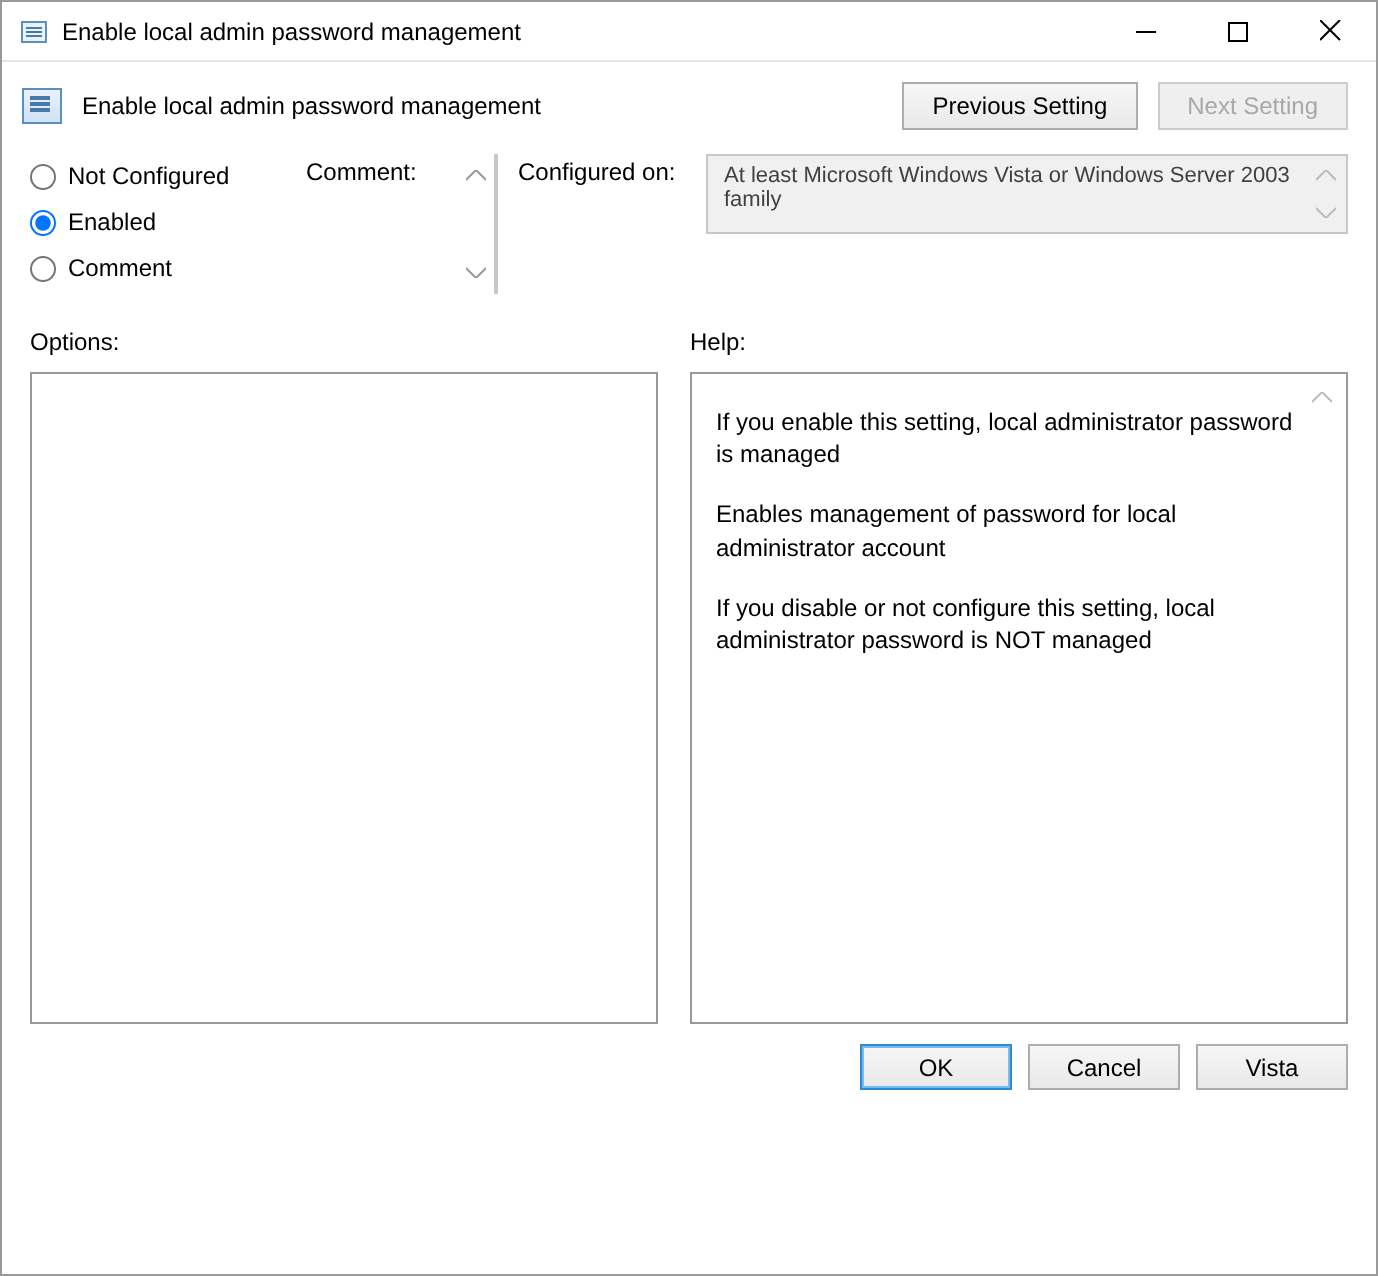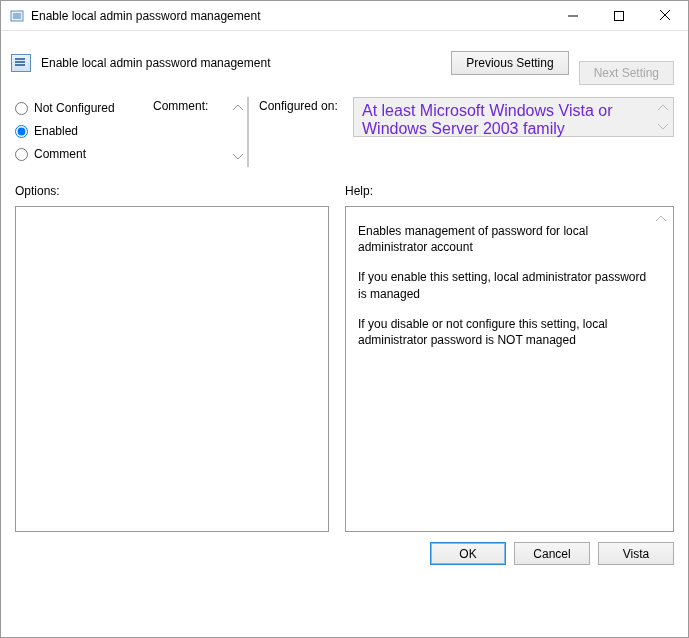--- a/index.html
+++ b/index.html
@@ -62,21 +62,20 @@
       border: 1px solid #adadad;
       background: linear-gradient(#f6f6f6,#e9e9e9);
       cursor: pointer;
       font-family: inherit;
     }
     .nav-btn[disabled] {
       color: #a8a8a8;
       background: #efefef;
       border-color: #cccccc;
       cursor: default;
-      margin-top: 20px;
     }
     .config-area {
       display: flex;
       padding: 2px 14px 0 14px;
       gap: 18px;
     }
     .radio-col { width: 120px; padding-top: 4px; }
     .radio-opt { display: flex; align-items: center; gap: 6px; margin-bottom: 9px; font-size: 12px; }
     .radio-opt input { width: 13px; height: 13px; }
     .fields-col { flex: 1; display: flex; flex-direction: row; gap: 10px; }
@@ -89,22 +88,22 @@
       background: #fff;
       position: relative;
     }
     .supported-box {
       flex: 1;
       height: 40px;
       border: 1px solid #c8c8c8;
       background: #f0f0f0;
       position: relative;
       padding: 4px 22px 4px 8px;
-      font-size: 16px;
-      color: #6d28d9;
+      font-size: 11px;
+      color: #404040;
     }
     .scroll-arrow {
       position: absolute;
       right: 2px;
       width: 16px; height: 16px;
       display: flex; align-items: center; justify-content: center;
       color: #787878;
     }
     .scroll-arrow.up { top: 2px; }
     .scroll-arrow.down { bottom: 2px; }
@@ -247,22 +246,22 @@
 </div>
 
 <div class="columns-labels">
   <div class="col-label-left">Options:</div>
   <div class="col-label-right">Help:</div>
 </div>
 
 <div class="columns-body">
   <div class="options-box"></div>
   <div class="help-box">
+    <p>If you enable this setting, local administrator password is managed</p>
     <p>Enables management of password for local administrator account</p>
-    <p>If you enable this setting, local administrator password is managed</p>
     <p>If you disable or not configure this setting, local administrator password is NOT managed</p>
     <span class="scroll-arrow up" style="top:4px;right:4px">
       <svg width="10" height="6">
           <polyline points="0,5 5,0 10,5" fill="none" stroke="#bbb"></polyline>
         </svg>
     </span>
   </div>
 </div>
 
 <div class="footer">

